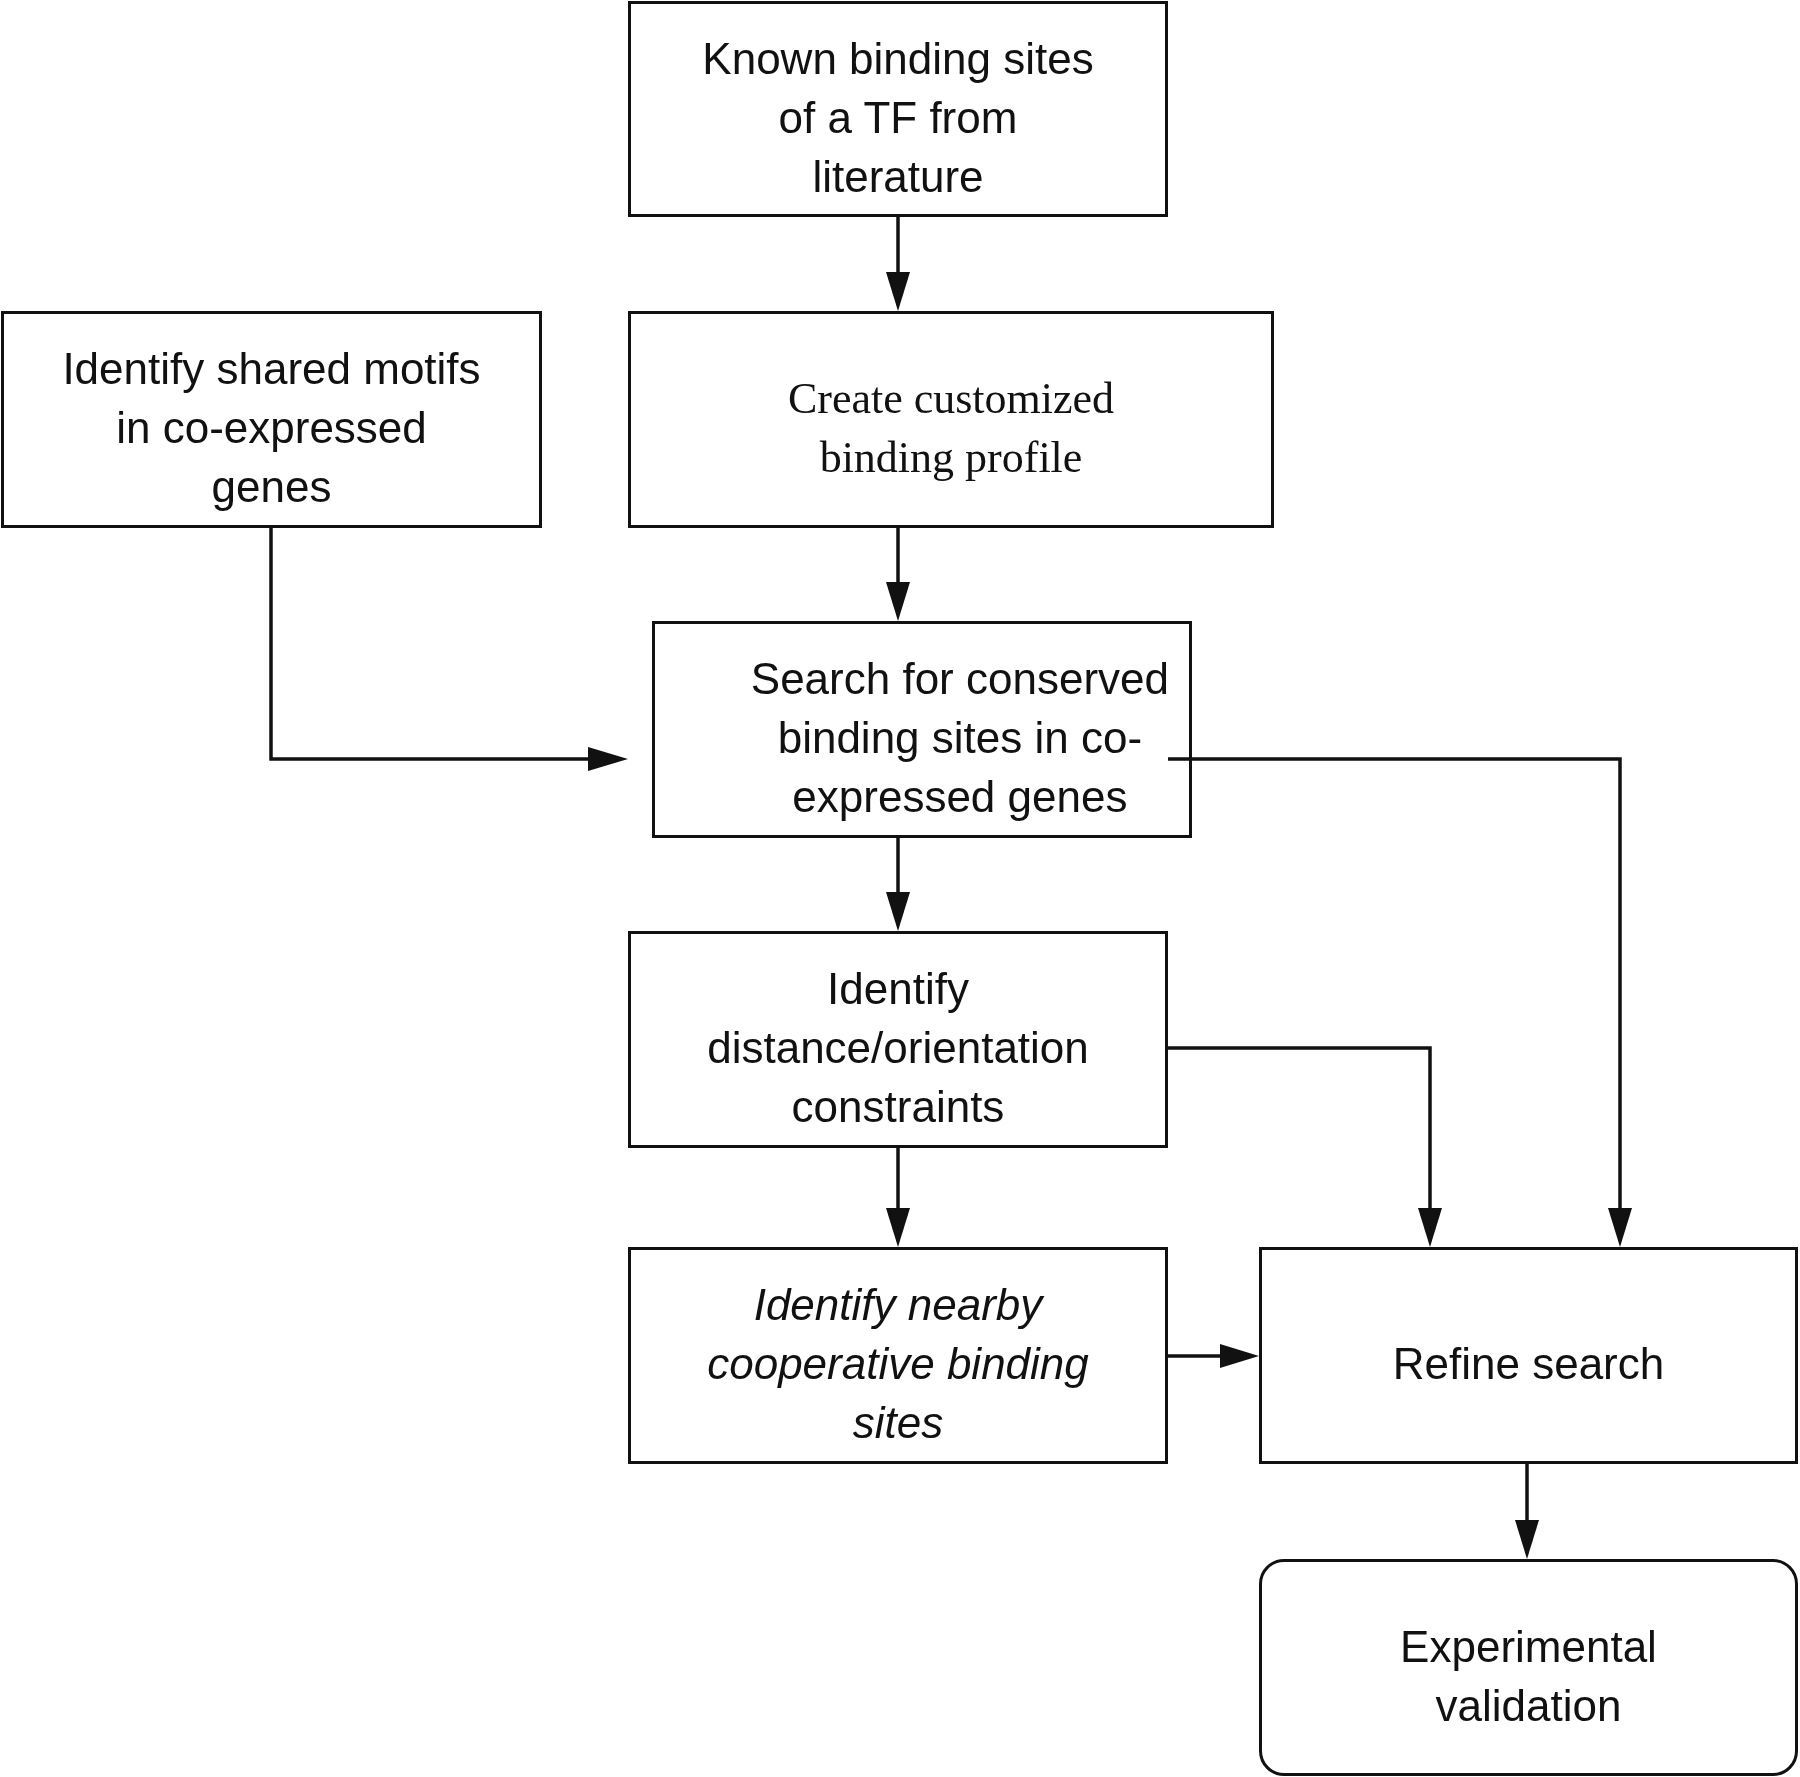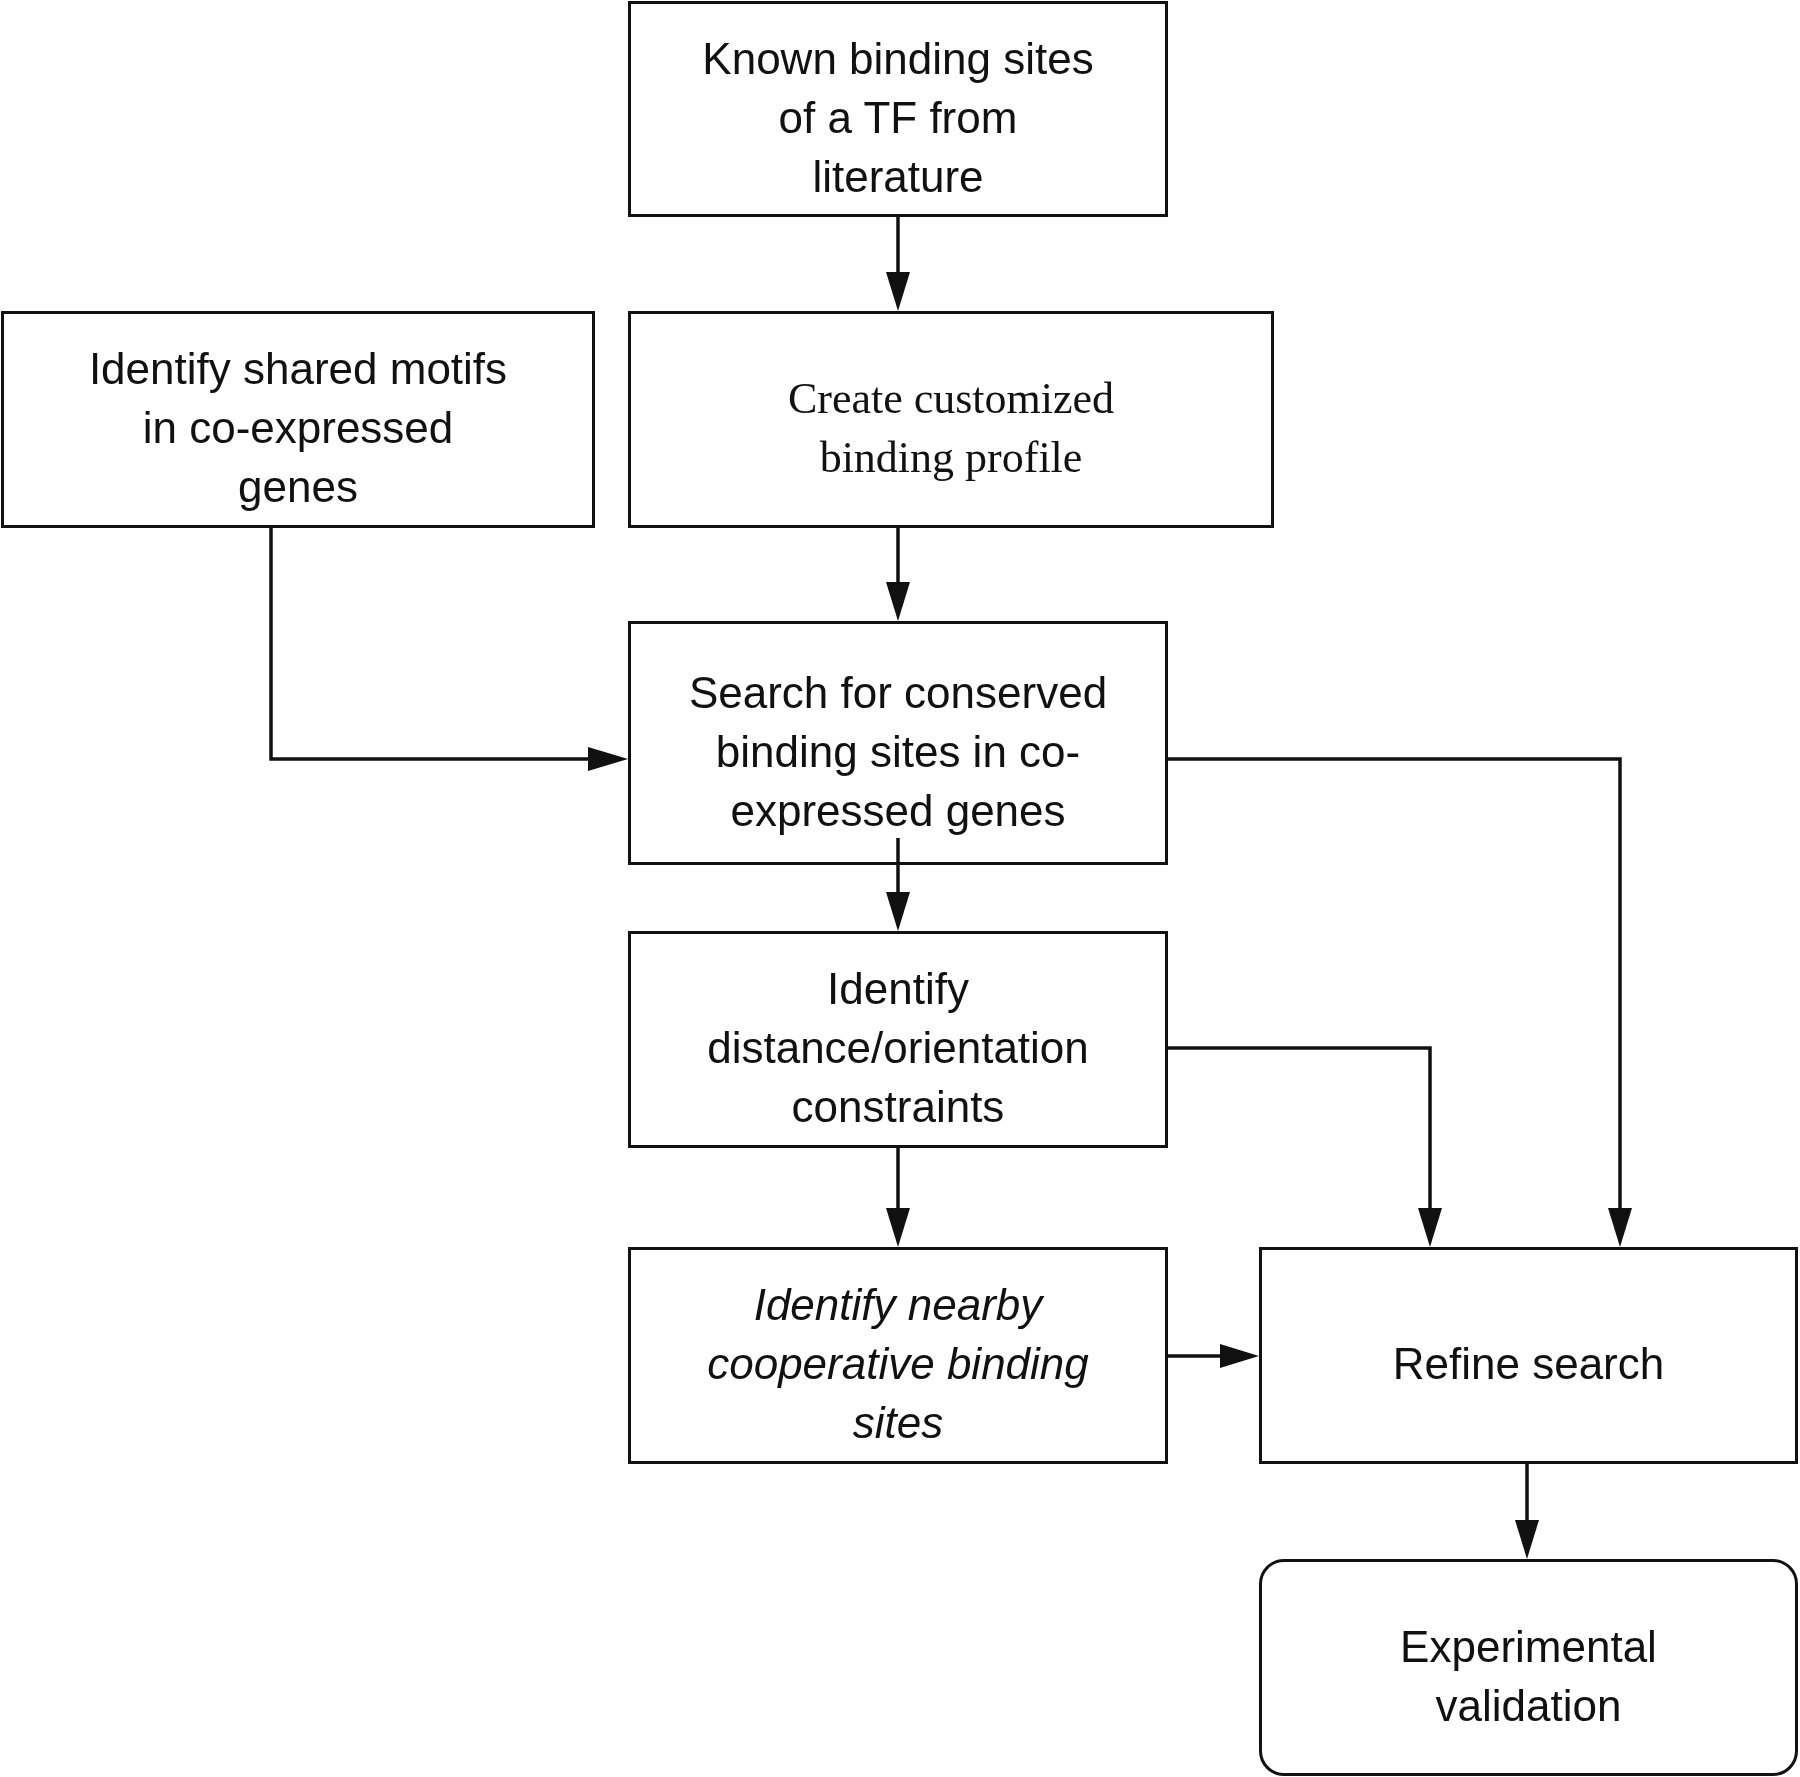--- a/index.html
+++ b/index.html
@@ -24,32 +24,32 @@
 </style>
 </head>
 <body>
 
 <div class="box" style="left:628px; top:1px; width:540px; height:216px;">
   <span>Known binding sites
 of a TF from
 literature</span>
 </div>
 
-<div class="box" style="left:1px; top:311px; width:594px; height:217px;">
+<div class="box" style="left:1px; top:311px; width:541px; height:217px;">
   <span>Identify shared motifs
 in co-expressed
 genes</span>
 </div>
 
 <div class="box" style="left:628px; top:311px; width:646px; height:217px;font-family:Liberation Serif, serif;">
   <span>Create customized
 binding profile</span>
 </div>
 
-<div class="box" style="left:628px; top:621px; width:540px; height:244px;">
+<div class="box" style="left:652px; top:621px; width:540px; height:217px;justify-content:flex-end;">
   <span>Search for conserved
 binding sites in co-
 expressed genes</span>
 </div>
 
 <div class="box" style="left:628px; top:931px; width:540px; height:217px;">
   <span>Identify
 distance/orientation
 constraints</span>
 </div>

